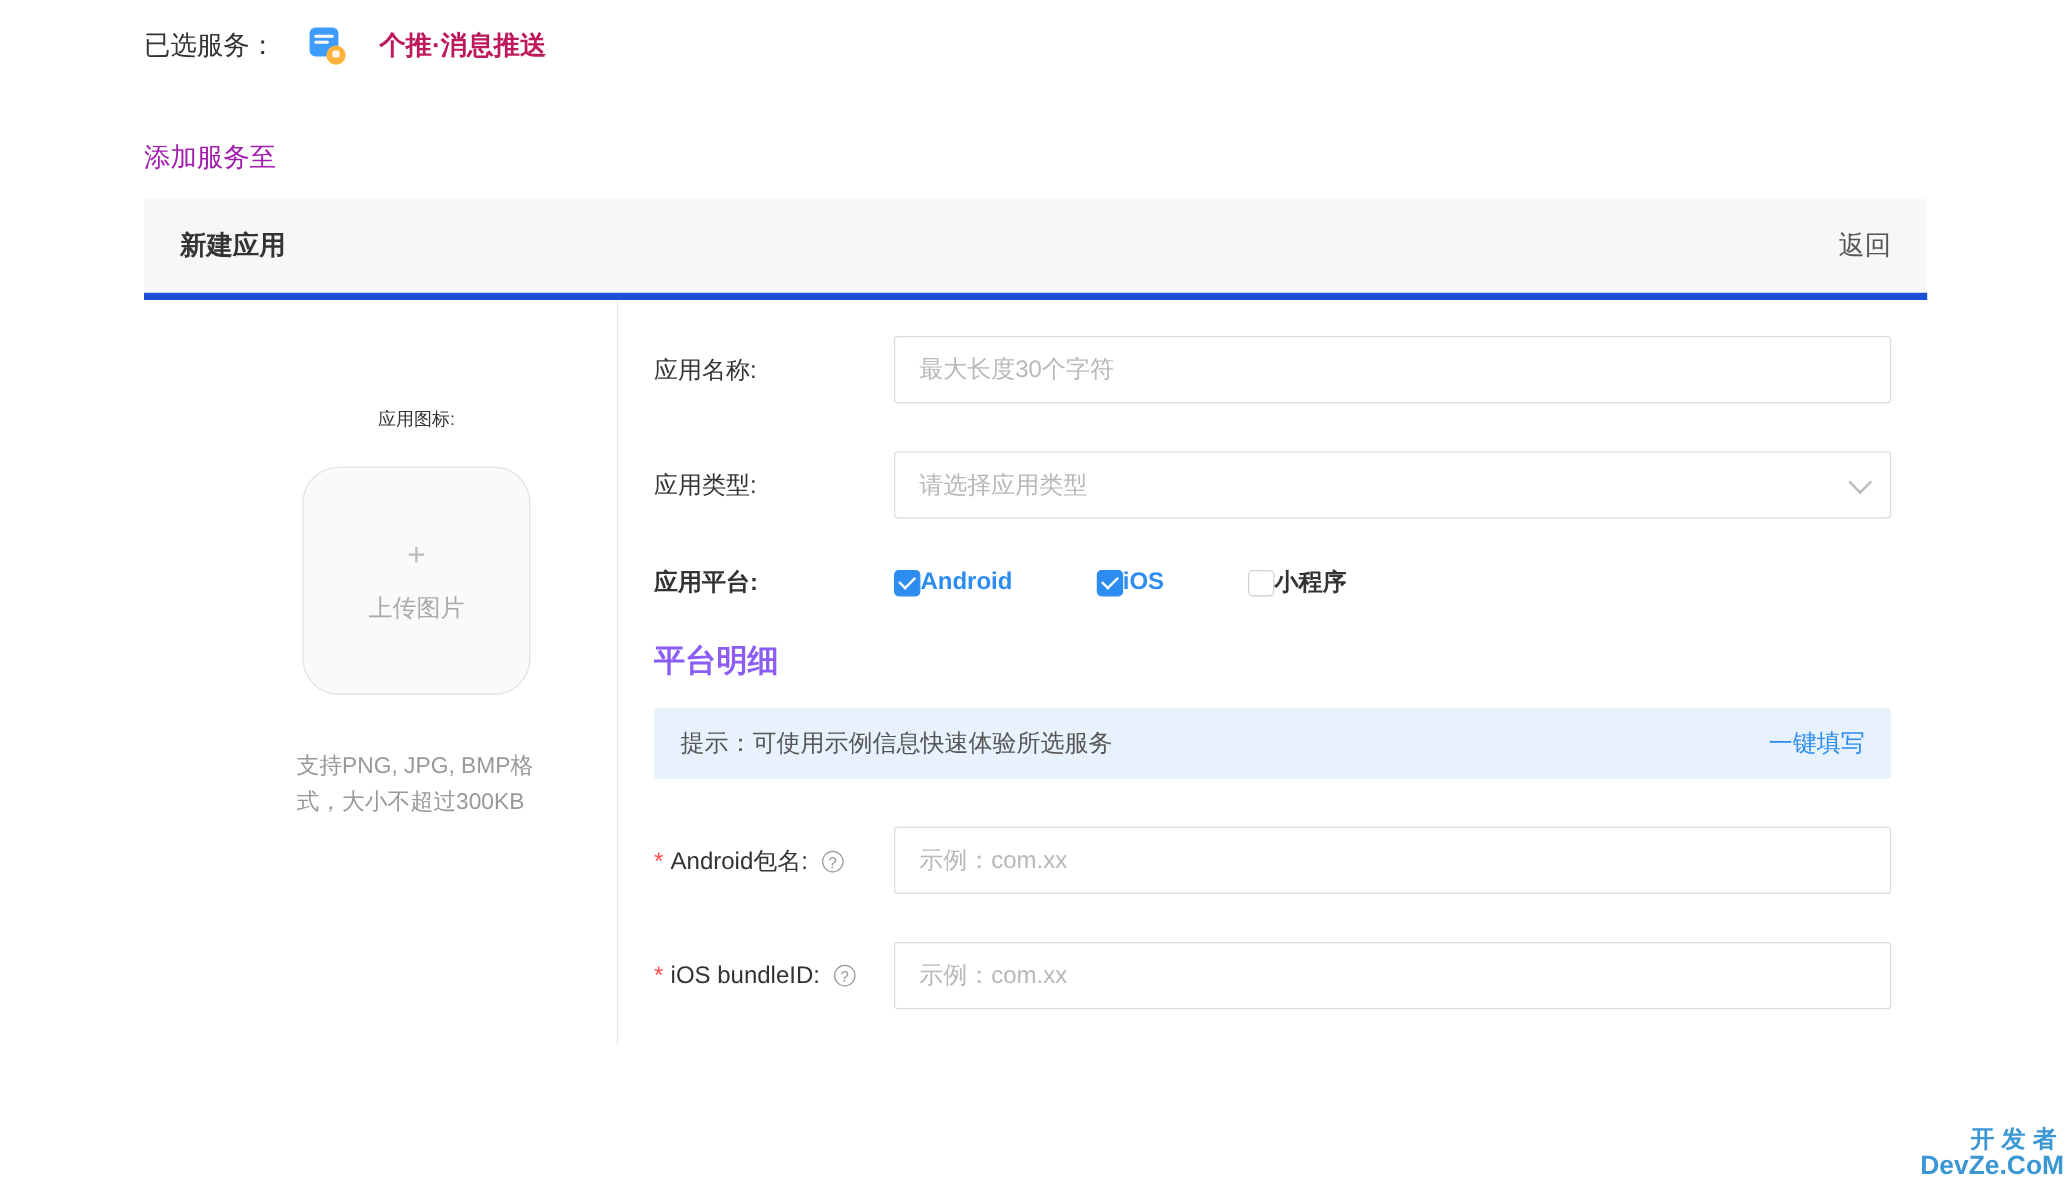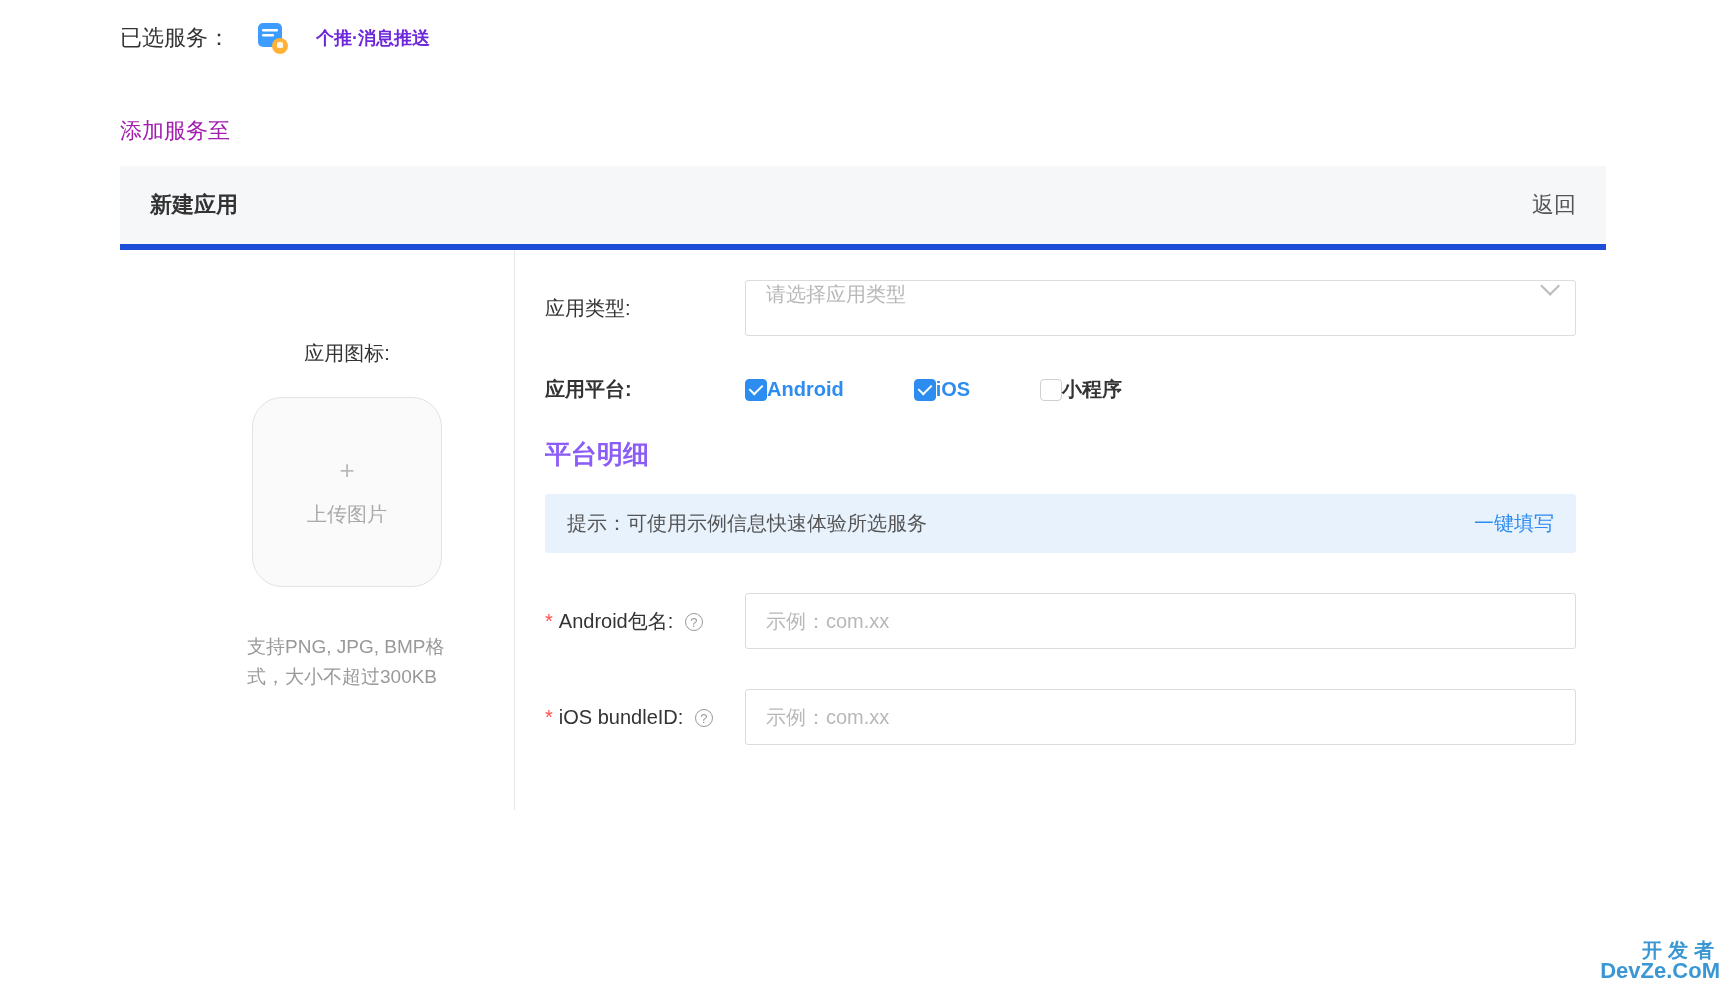--- a/index.html
+++ b/index.html
@@ -25,23 +25,23 @@
       color: #333;
     }
     .service-icon {
       width: 36px;
       height: 36px;
       position: relative;
       display: inline-block;
     }
     .service-icon svg { width: 100%; height: 100%; }
     .service-name {
-      font-size: 18px;
+      font-size: 22px;
       font-weight: 700;
-      color: #6d28d9;
+      color: #be185d;
     }
 
     .add-service-label {
       font-size: 22px;
       color: #a21caf;
       margin-bottom: 20px;
     }
 
     .panel {
       background: #ffffff;
@@ -72,21 +72,21 @@
     }
     .left-col {
       width: 395px;
       padding: 90px 40px 40px 100px;
       border-right: 1px solid #e8e8e8;
       display: flex;
       flex-direction: column;
       align-items: center;
     }
     .app-icon-label {
-      font-size: 20px;
+      font-size: 15px;
       color: #333;
       margin-bottom: 30px;
     }
     .upload-box {
       width: 190px;
       height: 190px;
       border: 1px solid #e2e2e2;
       background: #fafafa;
       border-radius: 30px;
       display: flex;
@@ -150,21 +150,21 @@
     .text-input::placeholder { color: #b8b8b8; }
     .select-box {
       width: 100%;
       height: 56px;
       border: 1px solid #dcdcdc;
       border-radius: 3px;
       padding: 0 20px;
       font-size: 20px;
       color: #b8b8b8;
       display: flex;
-      align-items: flex-start;
+      align-items: center;
       justify-content: space-between;
       cursor: pointer;
     }
     .chevron-down {
       width: 14px;
       height: 14px;
       border-right: 2px solid #bbb;
       border-bottom: 2px solid #bbb;
       transform: rotate(45deg) translateY(-3px);
     }
@@ -316,20 +316,26 @@
       <div class="app-icon-label">应用图标:</div>
       <div class="upload-box">
         <span class="plus">+</span>
         <span class="upload-text">上传图片</span>
       </div>
       <div class="upload-hint">支持PNG, JPG, BMP格式，大小不超过300KB</div>
     </div>
 
     <div class="right-col">
 
+      <div class="form-row">
+        <div class="form-label">应用名称:</div>
+        <div class="form-control">
+          <input class="text-input" type="text" placeholder="最大长度30个字符" style="">
+        </div>
+      </div>
 
       <div class="form-row">
         <div class="form-label">应用类型:</div>
         <div class="form-control">
           <div class="select-box">
             <span>请选择应用类型</span>
             <span class="chevron-down"></span>
           </div>
         </div>
       </div>

